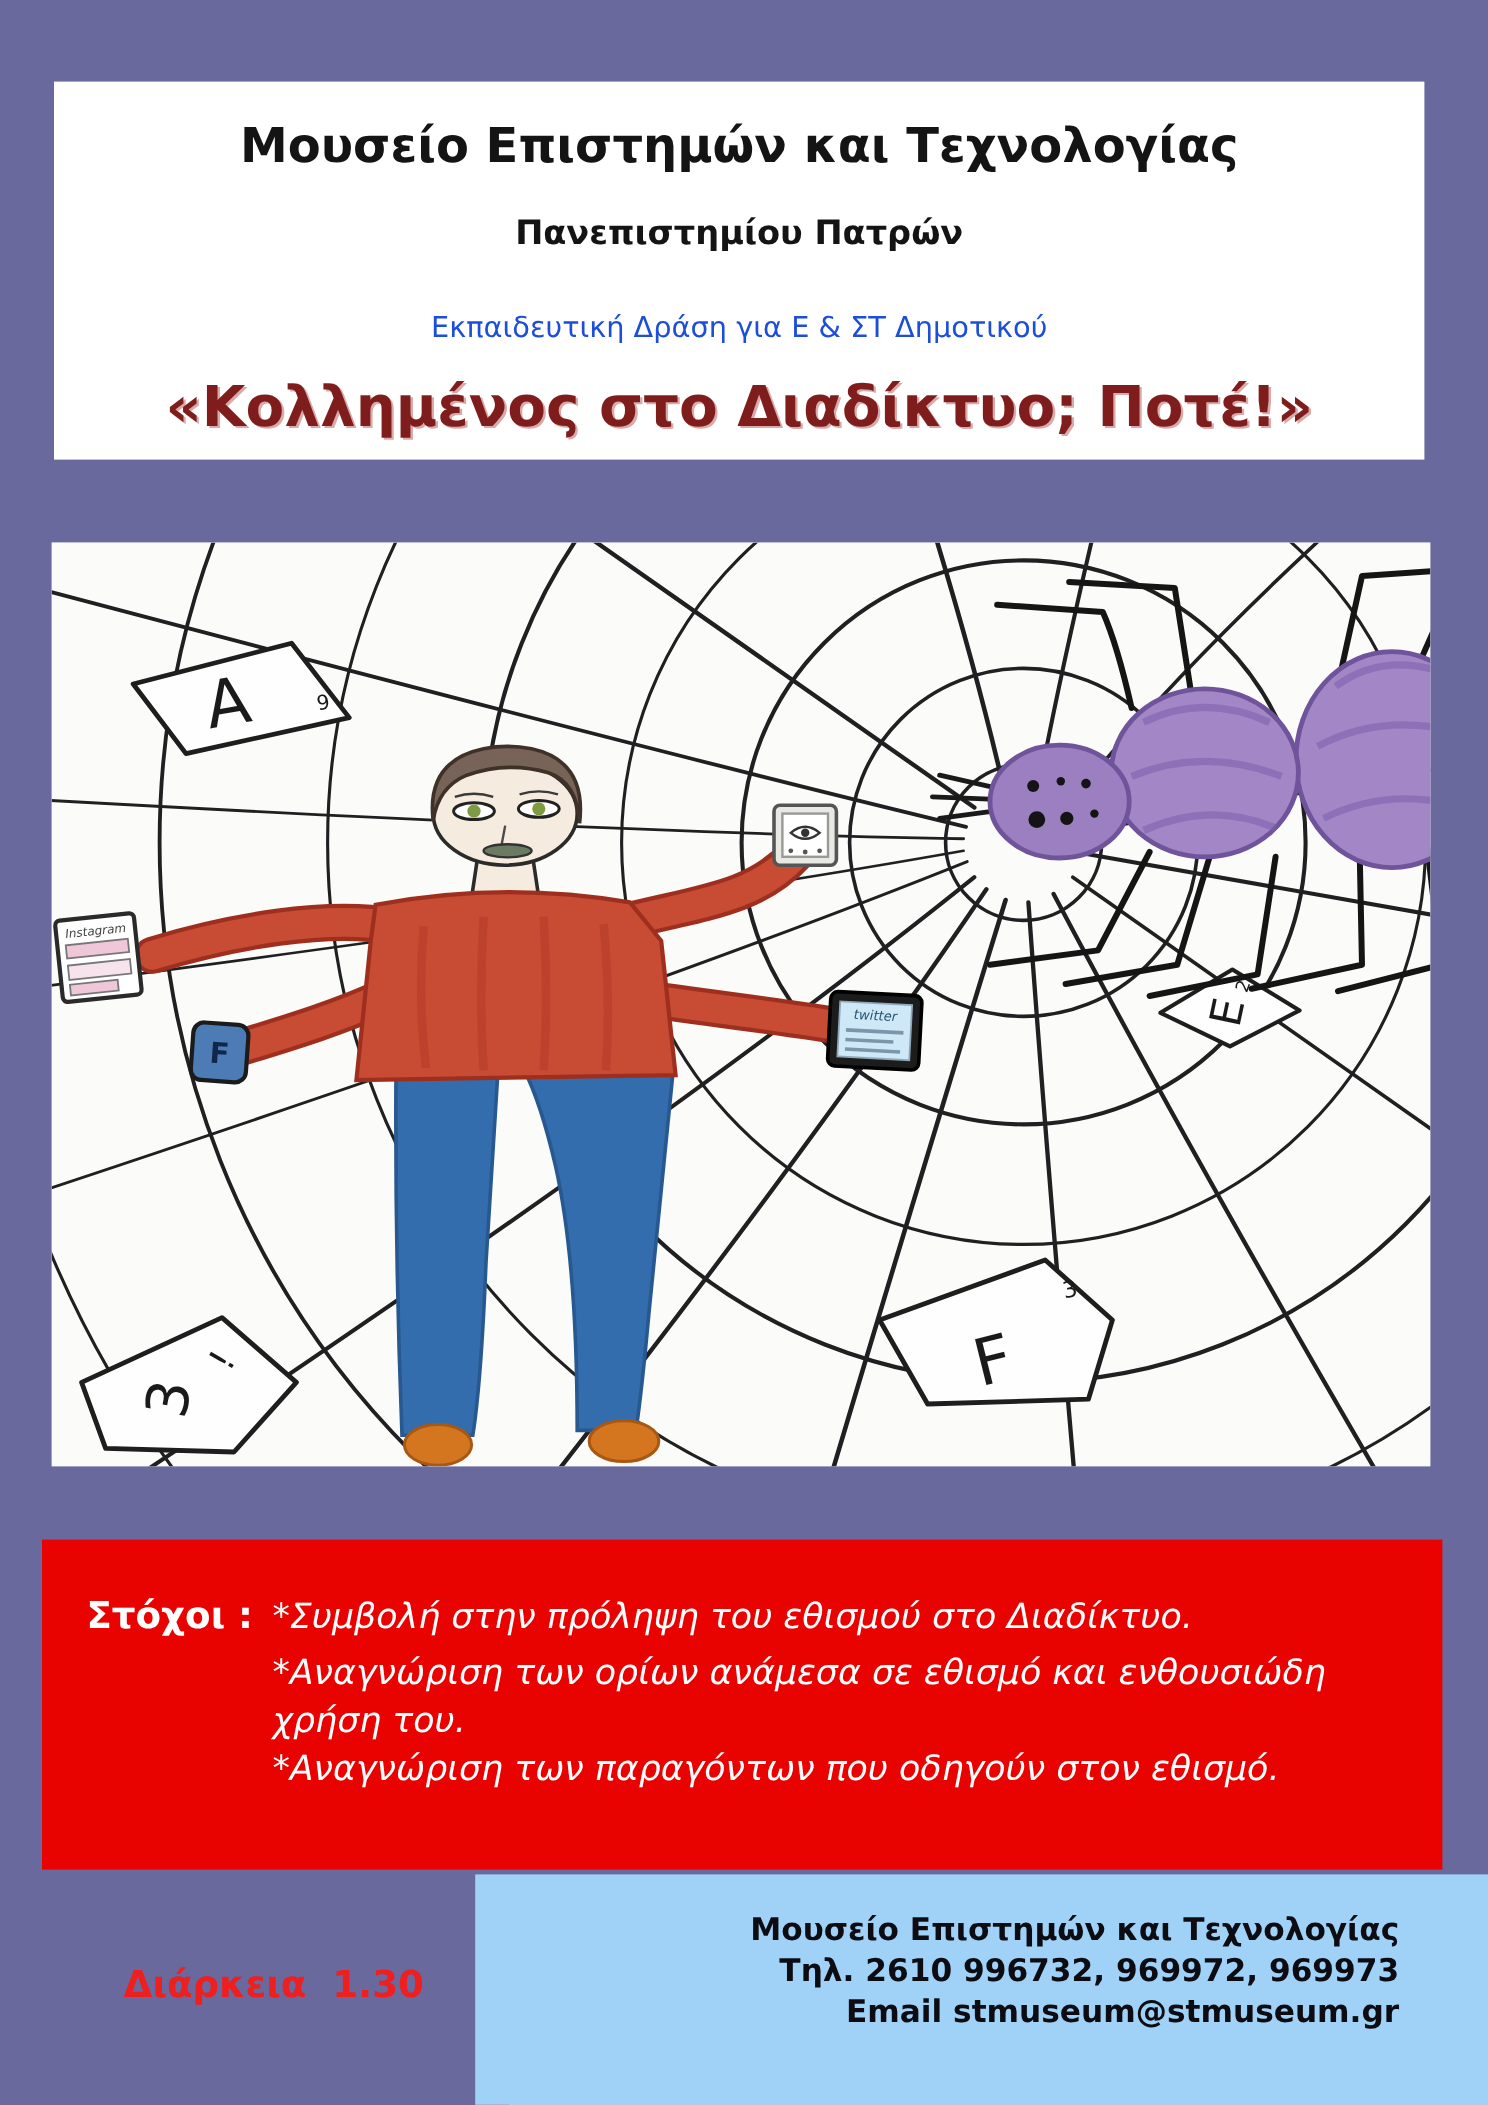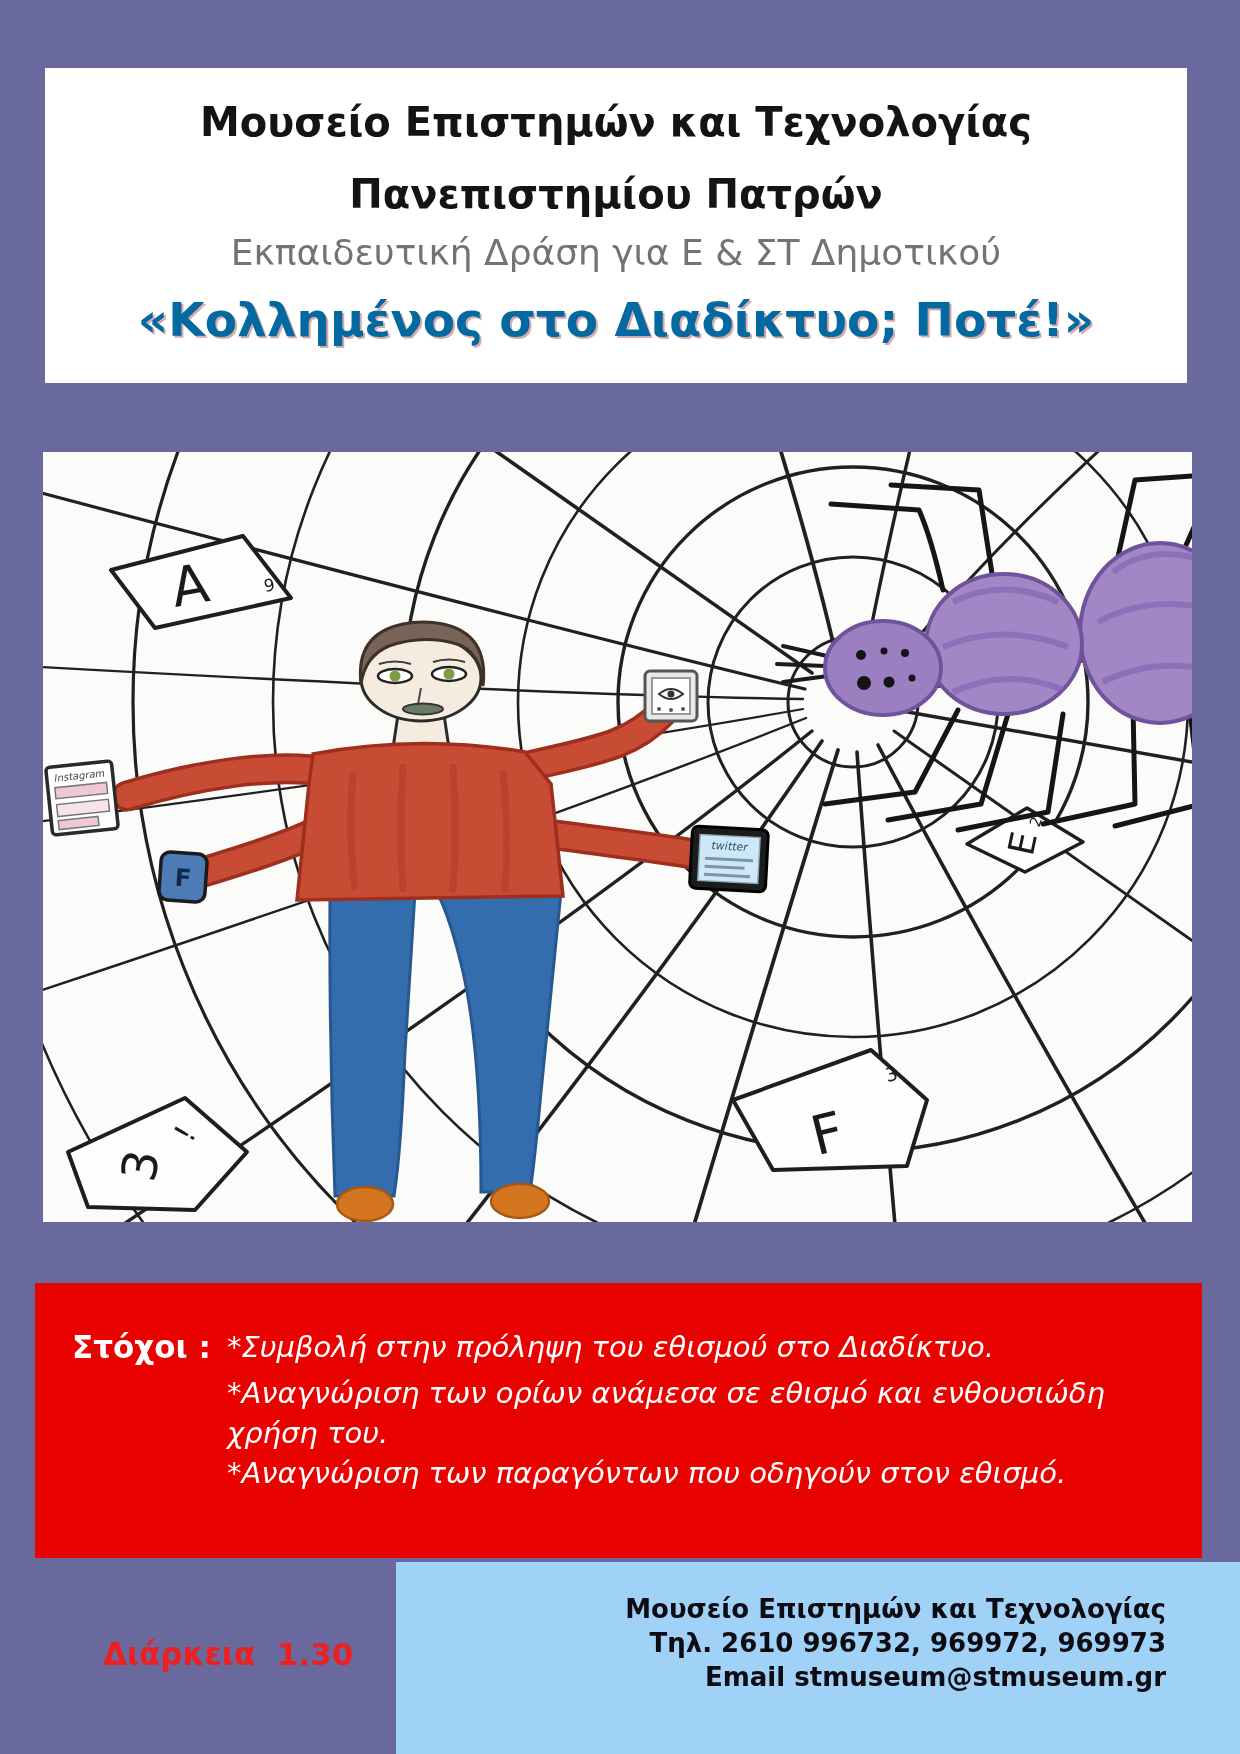--- a/index.html
+++ b/index.html
@@ -8,24 +8,24 @@
     background:#6a699d;
     position:relative;
     overflow:hidden;
     font-family:"DejaVu Sans","Liberation Sans",sans-serif;
   }
   .header-box{
     position:absolute;left:45px;top:68px;width:1142px;height:315px;
     background:#ffffff;text-align:center;
   }
   .hdr-line1{margin:30px 0 0 0;font-size:40px;font-weight:bold;color:#141414;line-height:48px;}
-  .hdr-line2{margin:24px 0 0 0;font-size:40px;font-weight:bold;color:#141414;line-height:48px;}
-  .hdr-sub{margin:18px 0 0 0;font-size:36px;font-weight:normal;color:#737373;line-height:34px;}
+  .hdr-line2{margin:24px 0 0 0;font-size:28px;font-weight:bold;color:#141414;line-height:48px;}
+  .hdr-sub{margin:38px 0 0 0;font-size:24px;font-weight:normal;color:#1d4ed8;line-height:34px;}
   .hdr-slogan{
-    margin:22px 0 0 0;font-size:47px;font-weight:bold;color:#0369a1;line-height:56px;
+    margin:22px 0 0 0;font-size:47px;font-weight:bold;color:#7f1d1d;line-height:56px;
     text-shadow:2px 2px 0 rgba(150,10,10,.35);
   }
   .drawing{
     position:absolute;left:43px;top:452px;width:1149px;height:770px;
     background:#fbfbf9;overflow:hidden;
   }
   .drawing svg{display:block;width:100%;height:100%;}
   .objectives{
     position:absolute;left:35px;top:1283px;width:1167px;height:275px;
     background:#e90300;color:#ffffff;

